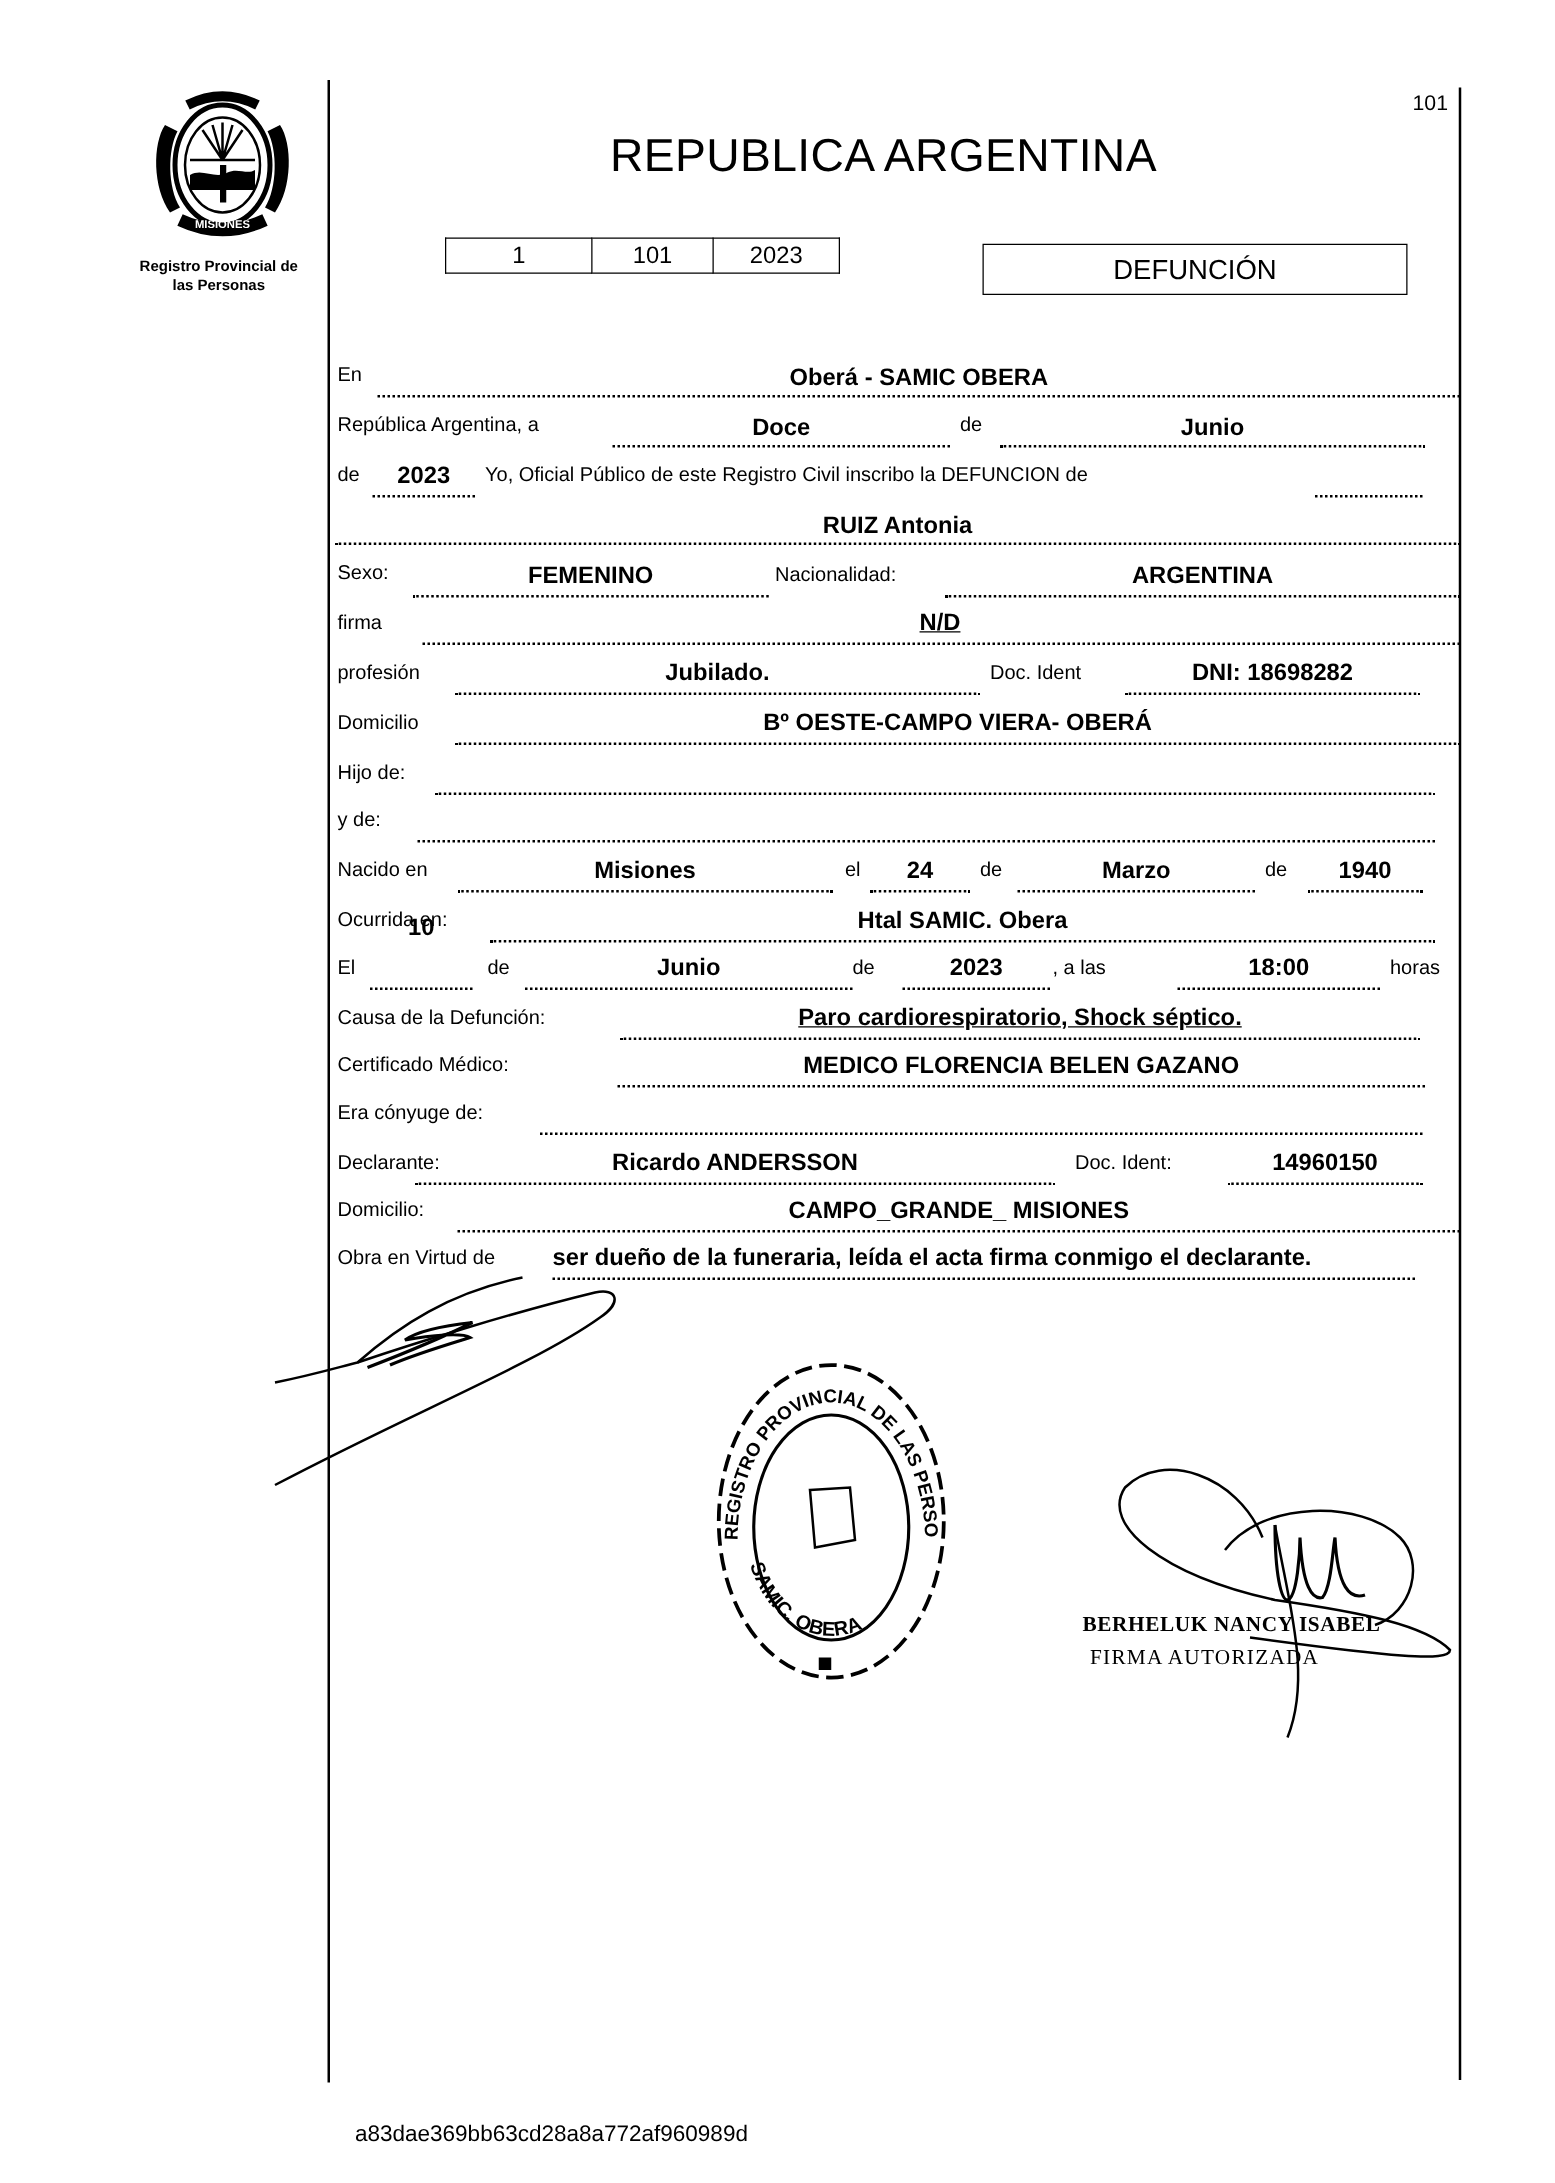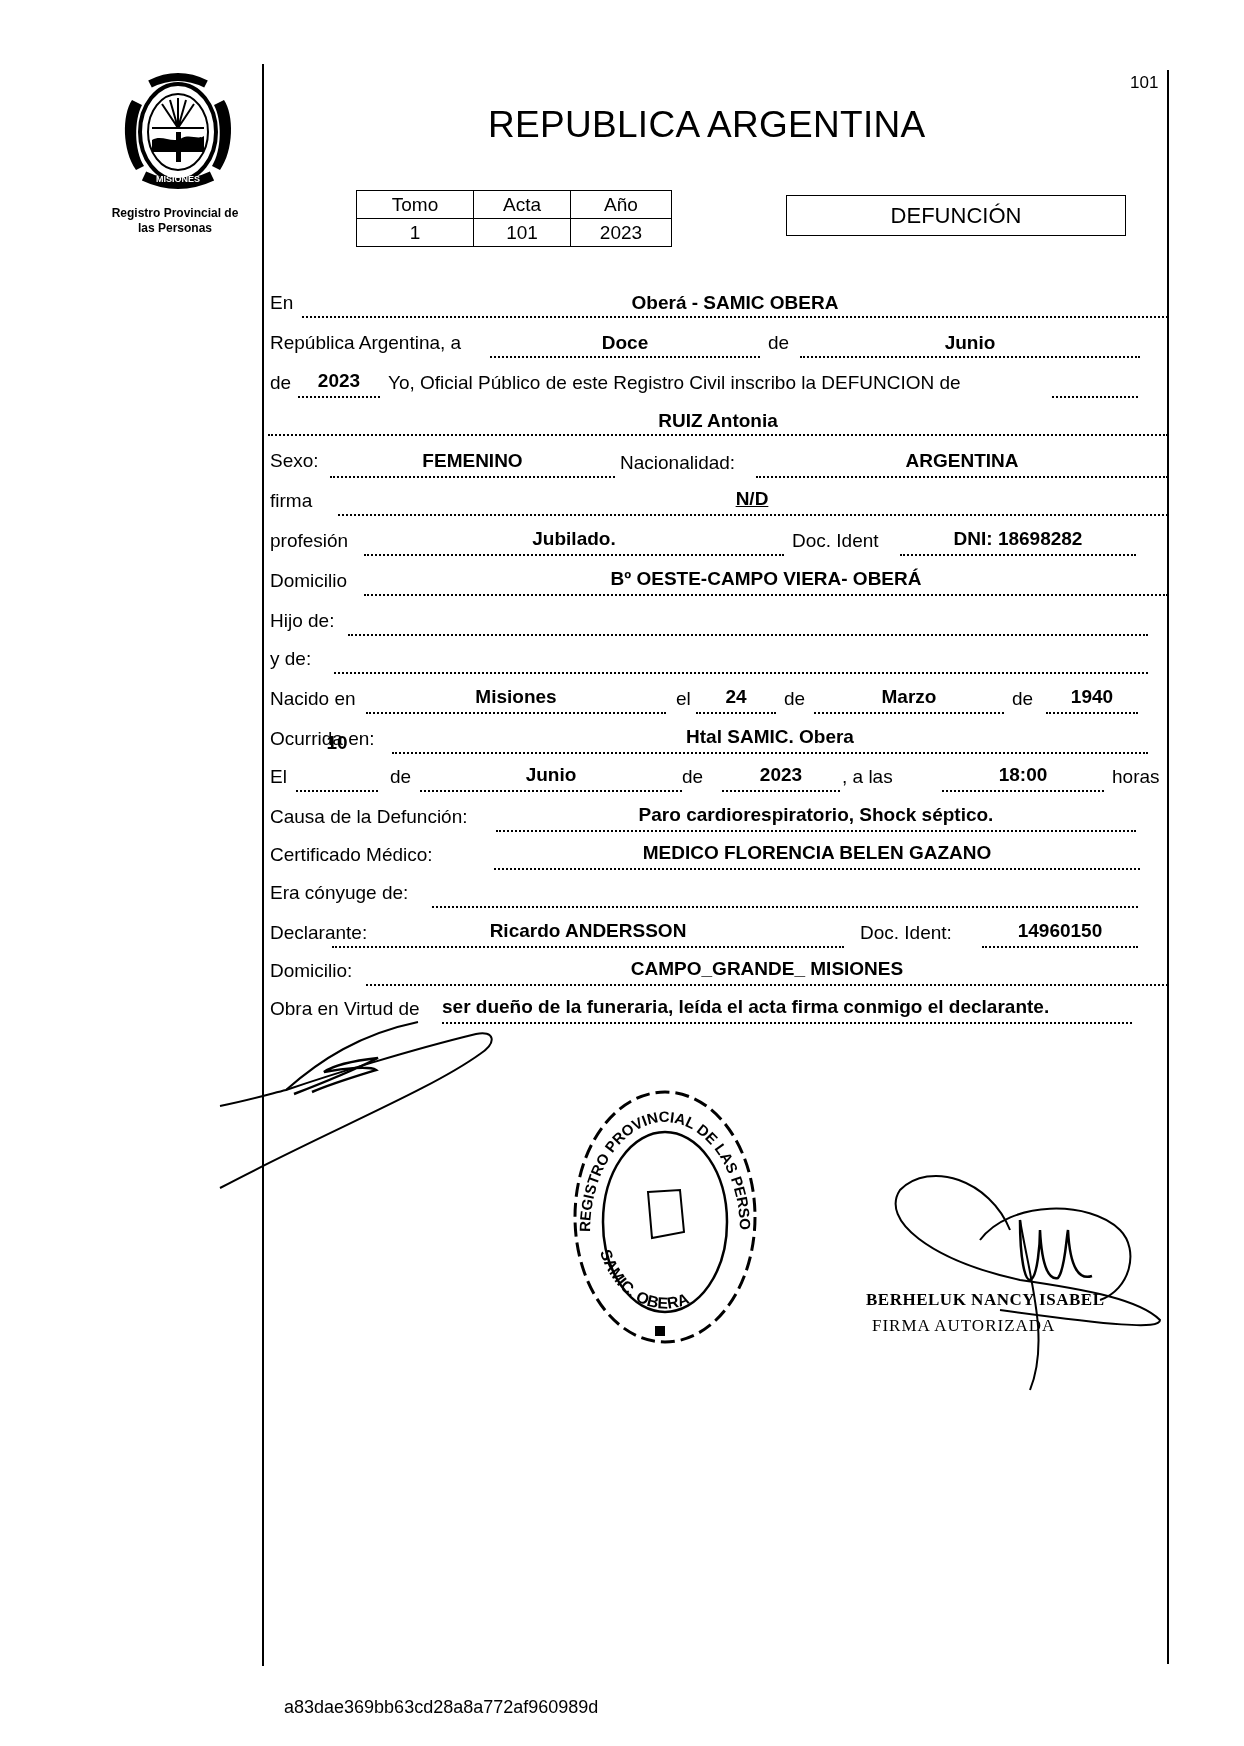--- a/index.html
+++ b/index.html
@@ -8,21 +8,21 @@
   .abs { position:absolute; }
   .vline { position:absolute; width:2px; background:#000; }
   .logo { left:122px; top:70px; width:112px; height:120px; }
   .reg-label { left:95px; top:206px; width:160px; text-align:center; font-size:12px; font-weight:bold; line-height:15px; }
   .page-num { left:1130px; top:73px; font-size:17px; }
   .title { left:488px; top:104px; font-size:37px; font-weight:normal; letter-spacing:0.3px; }
   table.tav { position:absolute; left:356px; top:190px; border-collapse:collapse; font-size:19px; }
   table.tav td { border:1.5px solid #000; text-align:center; height:27px; padding:0; }
   table.tav td.c1 { width:116px; } table.tav td.c2 { width:96px; } table.tav td.c3 { width:100px; }
   .defbox { left:786px; top:195px; width:338px; height:39px; border:1.5px solid #000; font-size:22px; text-align:center; line-height:40px; }
-  .lbl { position:absolute; font-size:19px; white-space:nowrap; }
+  .lbl { position:absolute; font-size:16px; white-space:nowrap; }
   .val { position:absolute; font-size:19px; font-weight:bold; white-space:nowrap; text-align:center; }
   .dots { position:absolute; height:0; border-bottom:2.5px dotted #000; }
   .hash { left:284px; top:1697px; font-size:18px; }
   svg.sig { position:absolute; overflow:visible; }
   .stamp-name { left:866px; top:1290px; font-family:"Liberation Serif", serif; font-weight:bold; font-size:17px; letter-spacing:0.5px; }
   .stamp-role { left:872px; top:1316px; font-family:"Liberation Serif", serif; font-size:17px; letter-spacing:1px; }
 </style>
 </head>
 <body>
 
@@ -45,25 +45,20 @@
 <div class="abs reg-label">
   <div>Registro Provincial de</div>
   <div>las Personas</div>
 </div>
 
 <div class="abs page-num">101</div>
 <div class="abs title">REPUBLICA ARGENTINA</div>
 
 <table class="tav">
   <tbody>
-      <tr>
-    <td class="c1">Tomo</td>
-    <td class="c2">Acta</td>
-    <td class="c3">Año</td>
-  </tr>
   <tr>
     <td class="c1">1</td>
     <td class="c2">101</td>
     <td class="c3">2023</td>
   </tr>
 </tbody>
   </table>
 <div class="abs defbox">DEFUNCIÓN</div>
 
 <div class="lbl" style="left:270px; top:292px;">En</div>
@@ -141,21 +136,21 @@
 <div class="dots" style="left:420px; width:262px; top:790px;"></div>
 <div class="lbl" style="left:682px; top:766px;">de</div>
 <div class="val" style="left:722px; width:118px; top:764px;">2023</div>
 <div class="dots" style="left:722px; width:118px; top:790px;"></div>
 <div class="lbl" style="left:842px; top:766px;">, a las</div>
 <div class="val" style="left:942px; width:162px; top:764px;">18:00</div>
 <div class="dots" style="left:942px; width:162px; top:790px;"></div>
 <div class="lbl" style="left:1112px; top:766px;">horas</div>
 
 <div class="lbl" style="left:270px; top:806px;">Causa de la Defunción:</div>
-<div class="val" style="left:496px; width:640px; top:804px;">Paro cardiorespiratorio, Shock séptico.</div>
+<div class="val" style="left:496px; width:640px; top:804px;text-decoration:underline;">Paro cardiorespiratorio, Shock séptico.</div>
 <div class="dots" style="left:496px; width:640px; top:830px;"></div>
 
 <div class="lbl" style="left:270px; top:844px;">Certificado Médico:</div>
 <div class="val" style="left:494px; width:646px; top:842px;">MEDICO FLORENCIA BELEN GAZANO</div>
 <div class="dots" style="left:494px; width:646px; top:868px;"></div>
 
 <div class="lbl" style="left:270px; top:882px;">Era cónyuge de:</div>
 <div class="val" style="left:432px; width:706px; top:882px;"></div>
 <div class="dots" style="left:432px; width:706px; top:906px;"></div>
 

